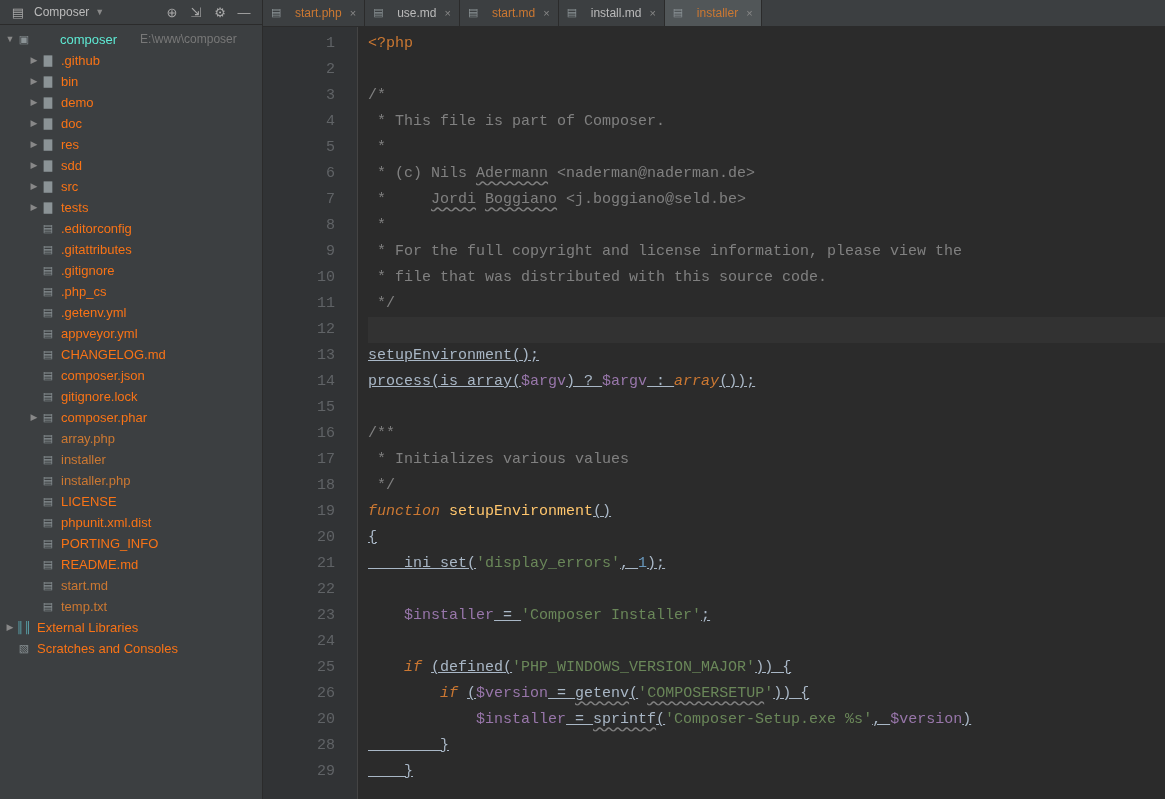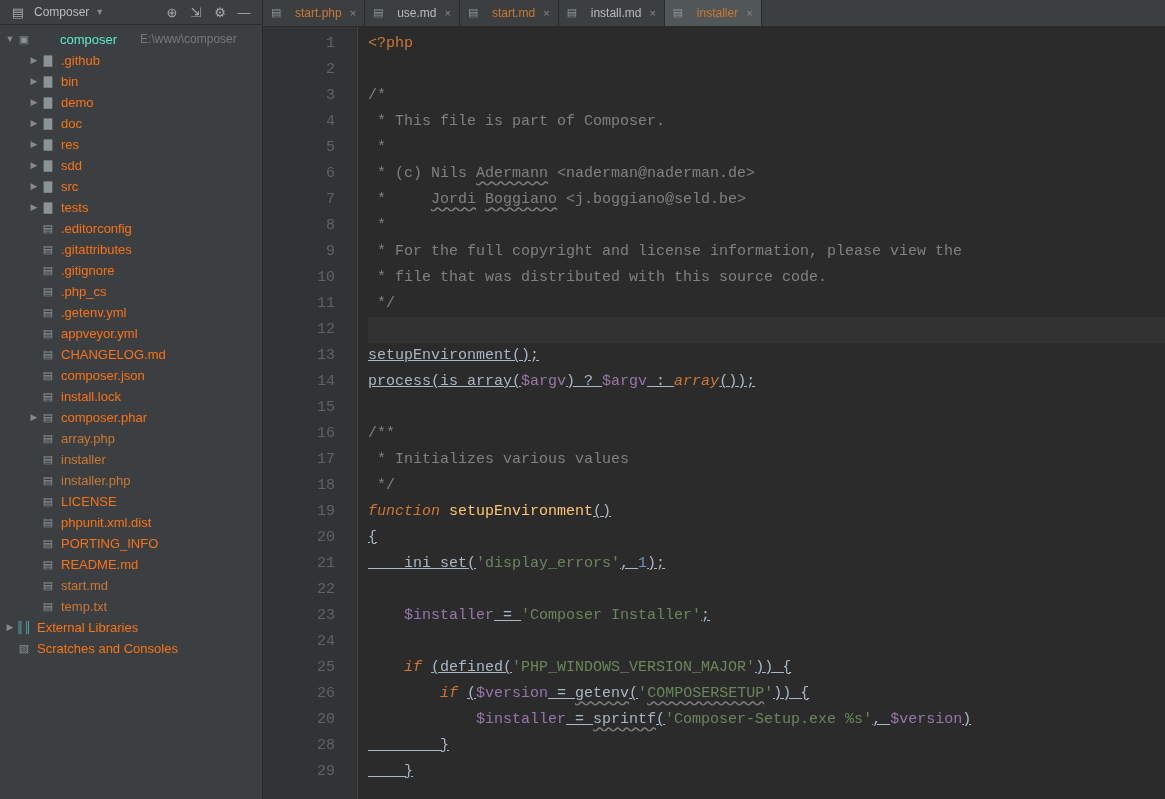--- a/index.html
+++ b/index.html
@@ -276,21 +276,21 @@
         <div class="tree-row">
           <span class="indent" style="width: 24px;"></span>
           <span class="indent" style="width: 12px;"></span>
           <span class="file-icon">▤</span>
           <span class="tree-label">composer.json</span>
         </div>
         <div class="tree-row">
           <span class="indent" style="width: 24px;"></span>
           <span class="indent" style="width: 12px;"></span>
           <span class="file-icon">▤</span>
-          <span class="tree-label">install.lock</span>
+          <span class="tree-label">gitignore.lock</span>
         </div>
         <div class="tree-row">
           <span class="indent" style="width: 24px;"></span>
           <span class="arrow">▶</span>
           <span class="file-icon">▤</span>
           <span class="tree-label">composer.phar</span>
         </div>
         <div class="tree-row">
           <span class="indent" style="width: 24px;"></span>
           <span class="indent" style="width: 12px;"></span>

